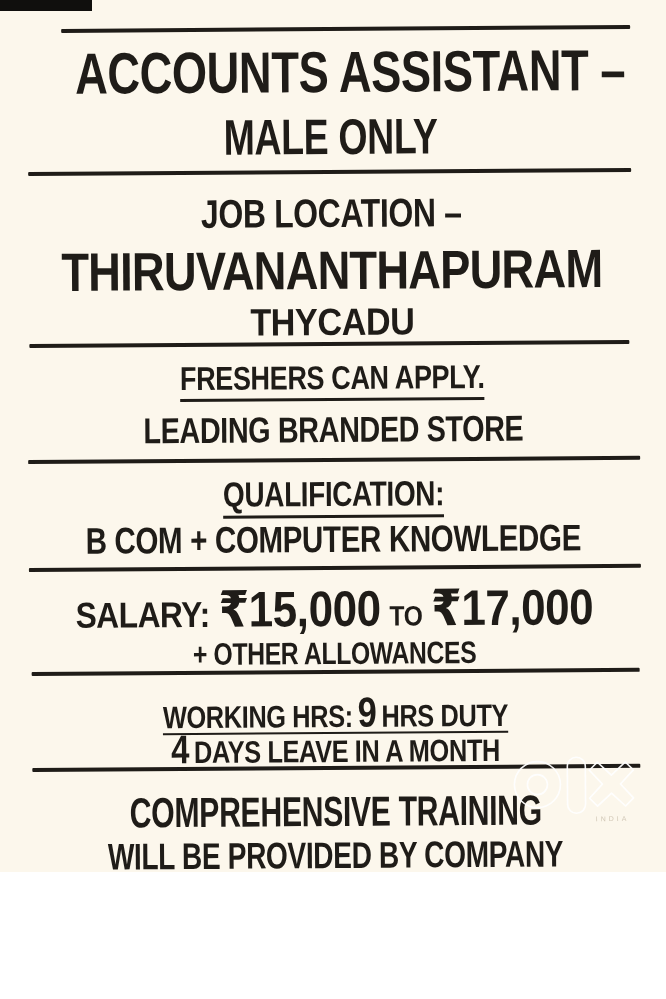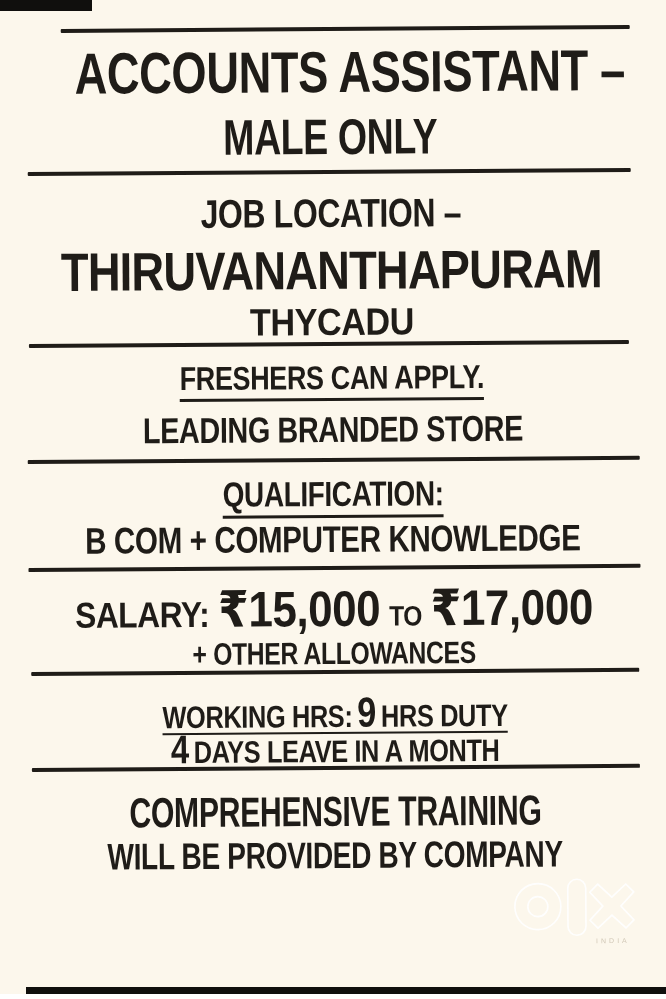--- a/index.html
+++ b/index.html
@@ -2,21 +2,21 @@
 <html style="--bg: #fcf7ec; --ink: #1f1c18; --wm: #ffffff;"><head>
 <meta charset="utf-8">
 <style>
   :root{
     --bg:#fcf7ec;
     --ink:#1f1c18;
     --wm:#ffffff;
   }
   html,body{margin:0;padding:0;background:#fff;}
   .stage{
-    position:relative;width:666px;height:994px;overflow:hidden;
+    position:relative;width:666px;height:872px;overflow:hidden;
     background:var(--bg);
     font-family:"Liberation Sans","DejaVu Sans",sans-serif;
     color:var(--ink);
   }
   .sheet{position:absolute;inset:0;transform:rotate(-0.4deg);transform-origin:50% 50%;}
   .line{position:absolute;left:0;right:0;text-align:center;line-height:1;white-space:nowrap;}
   .cond{display:inline-block;font-weight:700;line-height:1;transform-origin:50% 50%;letter-spacing:-0.5px;}
   .rule{position:absolute;background:var(--ink);height:4px;border-radius:1px;}
   .edgebar{position:absolute;background:#100f0d;}
 

